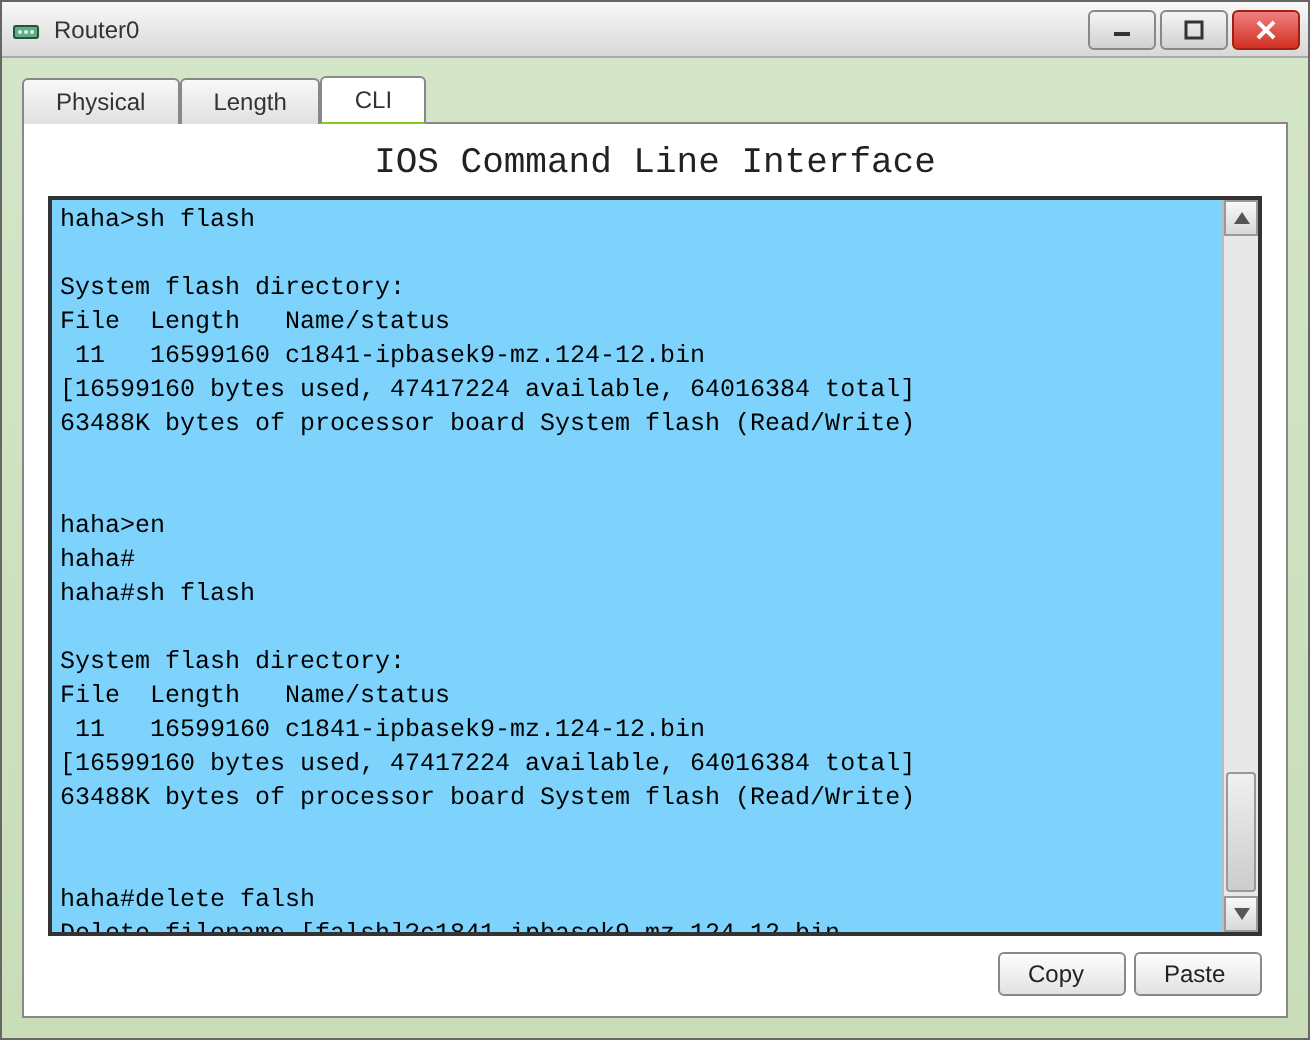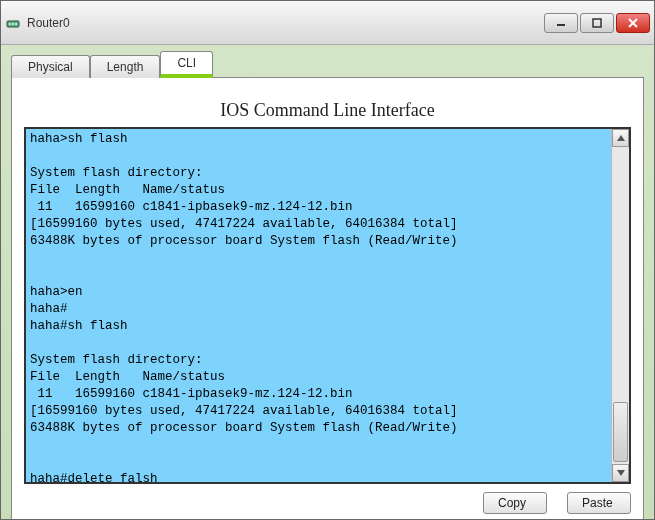--- a/index.html
+++ b/index.html
@@ -8,21 +8,21 @@
     padding: 0;
     width: 655px;
     height: 520px;
     font-family: Tahoma, "Segoe UI", sans-serif;
     font-size: 12px;
     background: linear-gradient(to bottom, #d4e6c8 0%, #c8ddb8 100%);
     overflow: hidden;
     border: 1px solid #666;
   }
   .titlebar {
-    height: 44px;
+    height: 28px;
     background: linear-gradient(to bottom, #f8f8f8 0%, #e8e8e8 50%, #d8d8d8 100%);
     border-bottom: 1px solid #aaa;
     display: flex;
     align-items: center;
     padding: 0 4px;
   }
   .titlebar-icon {
     width: 16px;
     height: 16px;
     margin-right: 6px;
@@ -74,38 +74,38 @@
     margin-right: 0;
     border-top-left-radius: 3px;
     border-top-right-radius: 3px;
     cursor: pointer;
     position: relative;
     top: 1px;
     color: #333;
   }
   .tab.active {
     background: #fff;
-    border-bottom: 4px solid #84cc16;
+    border-bottom: 1px solid #84cc16;
     top: 1px;
     z-index: 3;
   }
   .tab-panel {
     border: 1px solid #888;
     background: #fff;
     height: calc(100% - 26px);
     padding: 8px 12px 10px 12px;
     display: flex;
     flex-direction: column;
   }
   .panel-title {
     text-align: center;
-    font-family: Liberation Serif, serif;
+    font-family: Liberation Mono, monospace;
     font-size: 18px;
     color: #222;
-    margin: 14px 0 6px 0;
+    margin: 2px 0 6px 0;
   }
   .terminal-wrap {
     flex: 1;
     border: 2px solid #333;
     background: #7dd3fc;
     position: relative;
     overflow: hidden;
   }
   .terminal {
     width: calc(100% - 18px);
@@ -146,21 +146,21 @@
     bottom: 2px;
     height: 60px;
     background: linear-gradient(to bottom,#f0f0f0,#ccc);
     border:1px solid #999;
     border-radius:2px;
     cursor: pointer;
   }
   .button-row {
     display: flex;
     justify-content: flex-end;
-    gap: 20px;
+    gap: 4px;
     margin-top: 8px;
   }
   .action-btn {
     min-width: 64px;
     padding: 3px 14px;
     border: 1px solid #888;
     border-radius: 3px;
     background: linear-gradient(to bottom,#fdfdfd,#e2e2e2);
     cursor: pointer;
     font-size: 12px;

